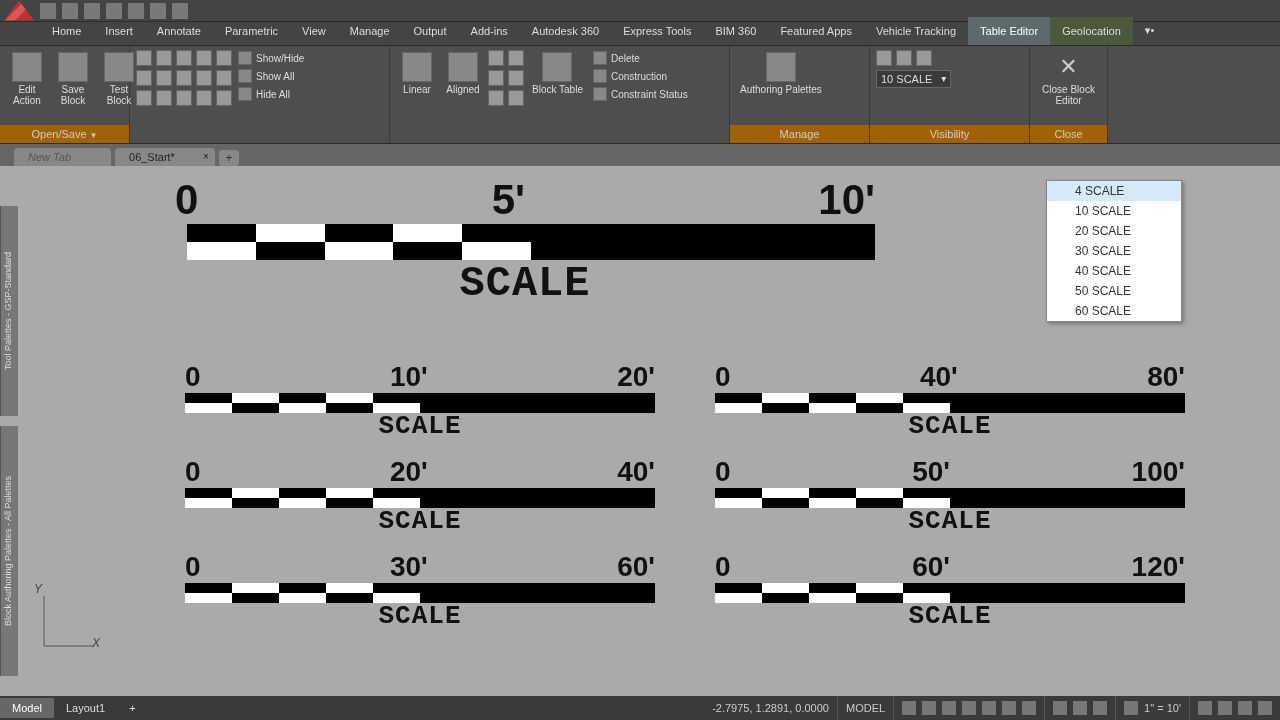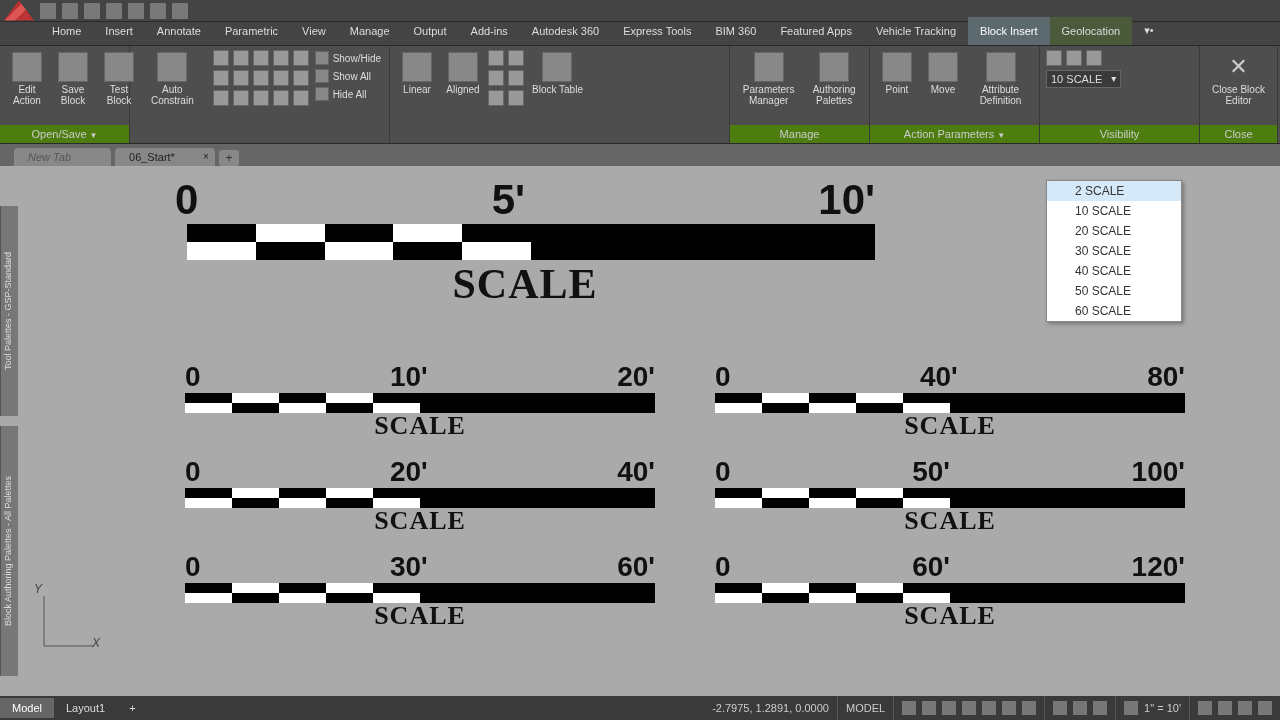--- a/index.html
+++ b/index.html
@@ -12,21 +12,21 @@
 
 
 .ribbon-tabs { height: 24px; background: #444; display: flex; align-items: flex-end; padding-left: 40px; gap: 0; border-bottom: 1px solid #2a2a2a; }
 .ribbon-tab { color: #ddd; font-size: 11px; padding: 8px 12px; cursor: pointer; }
 .ribbon-tab.active { background: #5c6a6f; color: #fff; }
 .ribbon-tab.alt { background: #4a5a3a; }
 
 
 .ribbon { height: 98px; background: #4e4e4e; display: flex; border-bottom: 1px solid #2a2a2a; }
 .panel { display: flex; flex-direction: column; border-right: 1px solid #3a3a3a; position: relative; }
-.panel-title { font-size: 11px; color: #ccc; text-align: center; padding: 3px 0; background: #4d7c0f; position: absolute; bottom: 0; left: 0; right: 0; }
+.panel-title { font-size: 11px; color: #ccc; text-align: center; padding: 3px 0; background: #a16207; position: absolute; bottom: 0; left: 0; right: 0; }
 .panel-title .drop { font-size: 8px; margin-left: 3px; }
 .panel-body { flex: 1; display: flex; align-items: flex-start; padding: 4px 6px 20px 6px; gap: 4px; }
 .big-btn { display: flex; flex-direction: column; align-items: center; gap: 2px; cursor: pointer; padding: 2px 4px; min-width: 42px; }
 .big-btn .ico { width: 30px; height: 30px; background: #888; border: 1px solid #666; }
 .big-btn .lbl { font-size: 10px; color: #ddd; text-align: center; line-height: 1.1; }
 .small-row { display: flex; flex-direction: column; gap: 2px; }
 .small-btn { display: flex; align-items: center; gap: 4px; font-size: 10px; color: #ddd; cursor: pointer; padding: 1px 2px; white-space: nowrap; }
 .small-btn .sico { width: 14px; height: 14px; background: #888; border: 1px solid #666; }
 .grid-icons { display: grid; grid-template-columns: repeat(5,16px); grid-auto-rows: 16px; gap: 4px; }
 .gi { width: 16px; height: 16px; background: #999; border: 1px solid #666; }
@@ -42,21 +42,21 @@
 
 
 .canvas { position: absolute; top: 166px; left: 0; right: 0; bottom: 24px; background: #AAAAAA; }
 .side-palette { position: absolute; left: 0; width: 18px; background: #777; border-right: 1px solid #555; writing-mode: vertical-rl; transform: rotate(180deg); text-align: center; font-size: 9px; color: #ddd; padding: 6px 2px; }
 .side-palette.p1 { top: 40px; height: 210px; }
 .side-palette.p2 { top: 260px; height: 250px; }
 
 .scale-block { position: absolute; }
 .scale-labels { display: flex; justify-content: space-between; font-family: Arial; font-weight: bold; color: #111; }
 .scale-bar { position: relative; height: 18px; background: #000; }
-.scale-caption { font-family: Liberation Serif, serif; font-weight: bold; text-align: center; color: #111; letter-spacing: 1px; }
+.scale-caption { font-family: Liberation Mono, monospace; font-weight: bold; text-align: center; color: #111; letter-spacing: 1px; }
 
 .big .scale-labels { font-size: 42px; }
 .big .scale-bar { height: 36px; }
 .big .scale-caption { font-size: 42px; }
 .mid .scale-labels { font-size: 28px; }
 .mid .scale-bar { height: 20px; }
 .mid .scale-caption { font-size: 26px; margin-top: -2px; }
 
 .vis-menu { position: absolute; right: 98px; top: 180px; background: #fff; border: 1px solid #888; width: 136px; box-shadow: 2px 2px 4px rgba(0,0,0,.3); font-size: 12px; color: #333; }
 .vis-menu .row { padding: 3px 10px 3px 28px; cursor: pointer; }
@@ -92,21 +92,21 @@
   <div class="ribbon-tab">Parametric</div>
   <div class="ribbon-tab">View</div>
   <div class="ribbon-tab">Manage</div>
   <div class="ribbon-tab">Output</div>
   <div class="ribbon-tab">Add-ins</div>
   <div class="ribbon-tab">Autodesk 360</div>
   <div class="ribbon-tab">Express Tools</div>
   <div class="ribbon-tab">BIM 360</div>
   <div class="ribbon-tab">Featured Apps</div>
   <div class="ribbon-tab">Vehicle Tracking</div>
-  <div class="ribbon-tab active">Block Insert</div>
+  <div class="ribbon-tab active">Table Editor</div>
   <div class="ribbon-tab alt">Geolocation</div>
   <div class="ribbon-tab">▾•</div>
 </div>
 
 <div class="ribbon">
   <div class="panel" style="width:130px">
     <div class="panel-body">
       <div class="big-btn">
           <div class="ico"></div>
           <div class="lbl">Edit Action</div>
@@ -118,24 +118,20 @@
       <div class="big-btn">
           <div class="ico"></div>
           <div class="lbl">Test Block</div>
         </div>
     </div>
     <div class="panel-title"><span>Open/Save</span><span class="drop">▼</span></div>
   </div>
 
   <div class="panel" style="width:260px">
     <div class="panel-body">
-      <div class="big-btn">
-          <div class="ico"></div>
-          <div class="lbl">Auto Constrain</div>
-        </div>
       <div class="grid-icons">
         <div class="gi"></div>
           <div class="gi"></div>
           <div class="gi"></div>
           <div class="gi"></div>
           <div class="gi"></div>
         <div class="gi"></div>
           <div class="gi"></div>
           <div class="gi"></div>
           <div class="gi"></div>
@@ -178,54 +174,47 @@
           <div class="gi"></div>
         <div class="gi"></div>
           <div class="gi"></div>
         <div class="gi"></div>
           <div class="gi"></div>
       </div>
       <div class="big-btn">
           <div class="ico"></div>
           <div class="lbl">Block Table</div>
         </div>
+      <div class="small-row">
+        <div class="small-btn">
+            <div class="sico"></div>
+            <span>Delete</span>
+          </div>
+        <div class="small-btn">
+            <div class="sico"></div>
+            <span>Construction</span>
+          </div>
+        <div class="small-btn">
+            <div class="sico"></div>
+            <span>Constraint Status</span>
+          </div>
+      </div>
     </div>
   </div>
 
   <div class="panel" style="width:140px">
     <div class="panel-body">
       <div class="big-btn">
           <div class="ico"></div>
-          <div class="lbl">Parameters Manager</div>
-        </div>
-      <div class="big-btn">
-          <div class="ico"></div>
           <div class="lbl">Authoring Palettes</div>
         </div>
     </div>
     <div class="panel-title"><span>Manage</span></div>
   </div>
 
-  <div class="panel" style="width:170px">
-    <div class="panel-body">
-      <div class="big-btn">
-          <div class="ico"></div>
-          <div class="lbl">Point</div>
-        </div>
-      <div class="big-btn">
-          <div class="ico"></div>
-          <div class="lbl">Move</div>
-        </div>
-      <div class="big-btn">
-          <div class="ico"></div>
-          <div class="lbl">Attribute Definition</div>
-        </div>
-    </div>
-    <div class="panel-title"><span>Action Parameters</span><span class="drop">▼</span></div>
-  </div>
 
   <div class="panel" style="width:160px">
     <div class="panel-body" style="flex-direction:column;align-items:stretch;gap:4px">
       <div style="display:flex;gap:6px;align-items:flex-start">
         <div style="display:flex;flex-direction:column;gap:4px">
           <div style="display:flex;gap:4px">
             <div class="gi"></div>
             <div class="gi"></div>
             <div class="gi"></div>
           </div>
@@ -454,21 +443,21 @@
     <svg width="70" height="70">
         <line x1="10" y1="60" x2="10" y2="10" stroke="#555" stroke-width="1"></line>
         <line x1="10" y1="60" x2="60" y2="60" stroke="#555" stroke-width="1"></line>
       </svg>
     <span style="position:absolute;left:0;top:-4px">Y</span>
     <span style="position:absolute;left:58px;top:50px">X</span>
   </div>
 </div>
 
 <div class="vis-menu">
-  <div class="row sel">2 SCALE</div>
+  <div class="row sel">4 SCALE</div>
   <div class="row">10 SCALE</div>
   <div class="row">20 SCALE</div>
   <div class="row">30 SCALE</div>
   <div class="row">40 SCALE</div>
   <div class="row">50 SCALE</div>
   <div class="row">60 SCALE</div>
 </div>
 
 <div class="status">
   <div class="tab on">Model</div>

